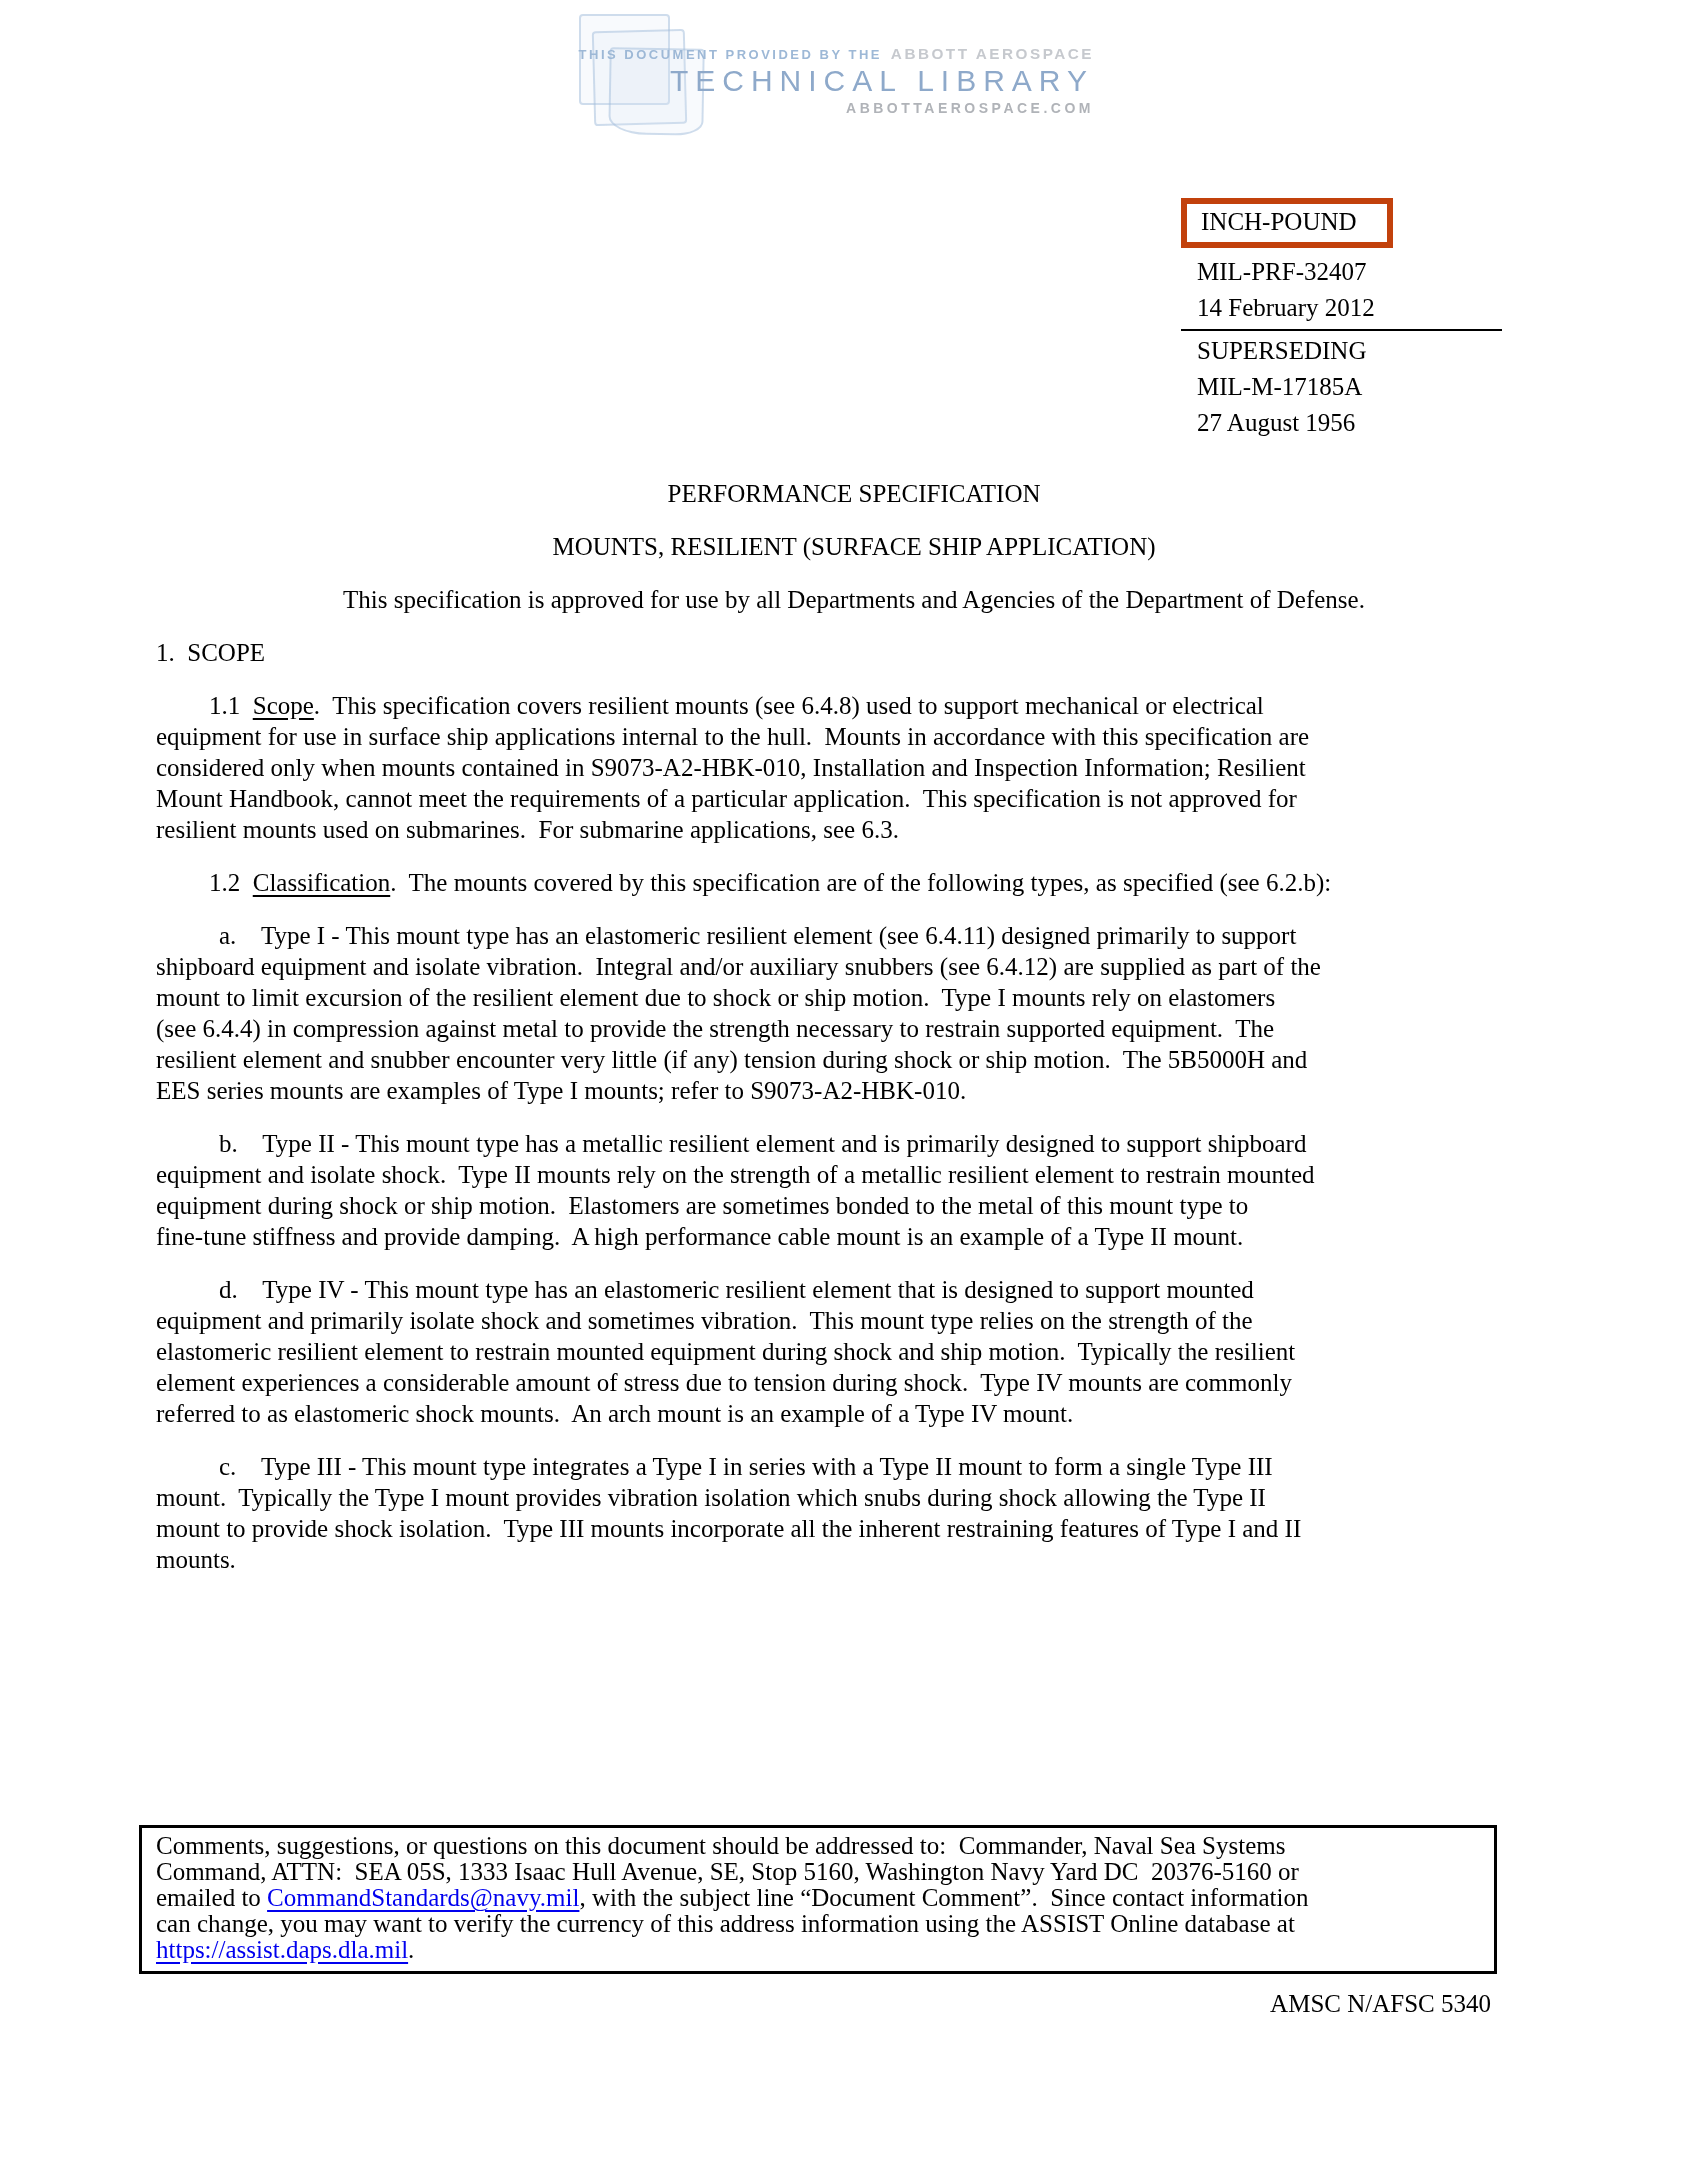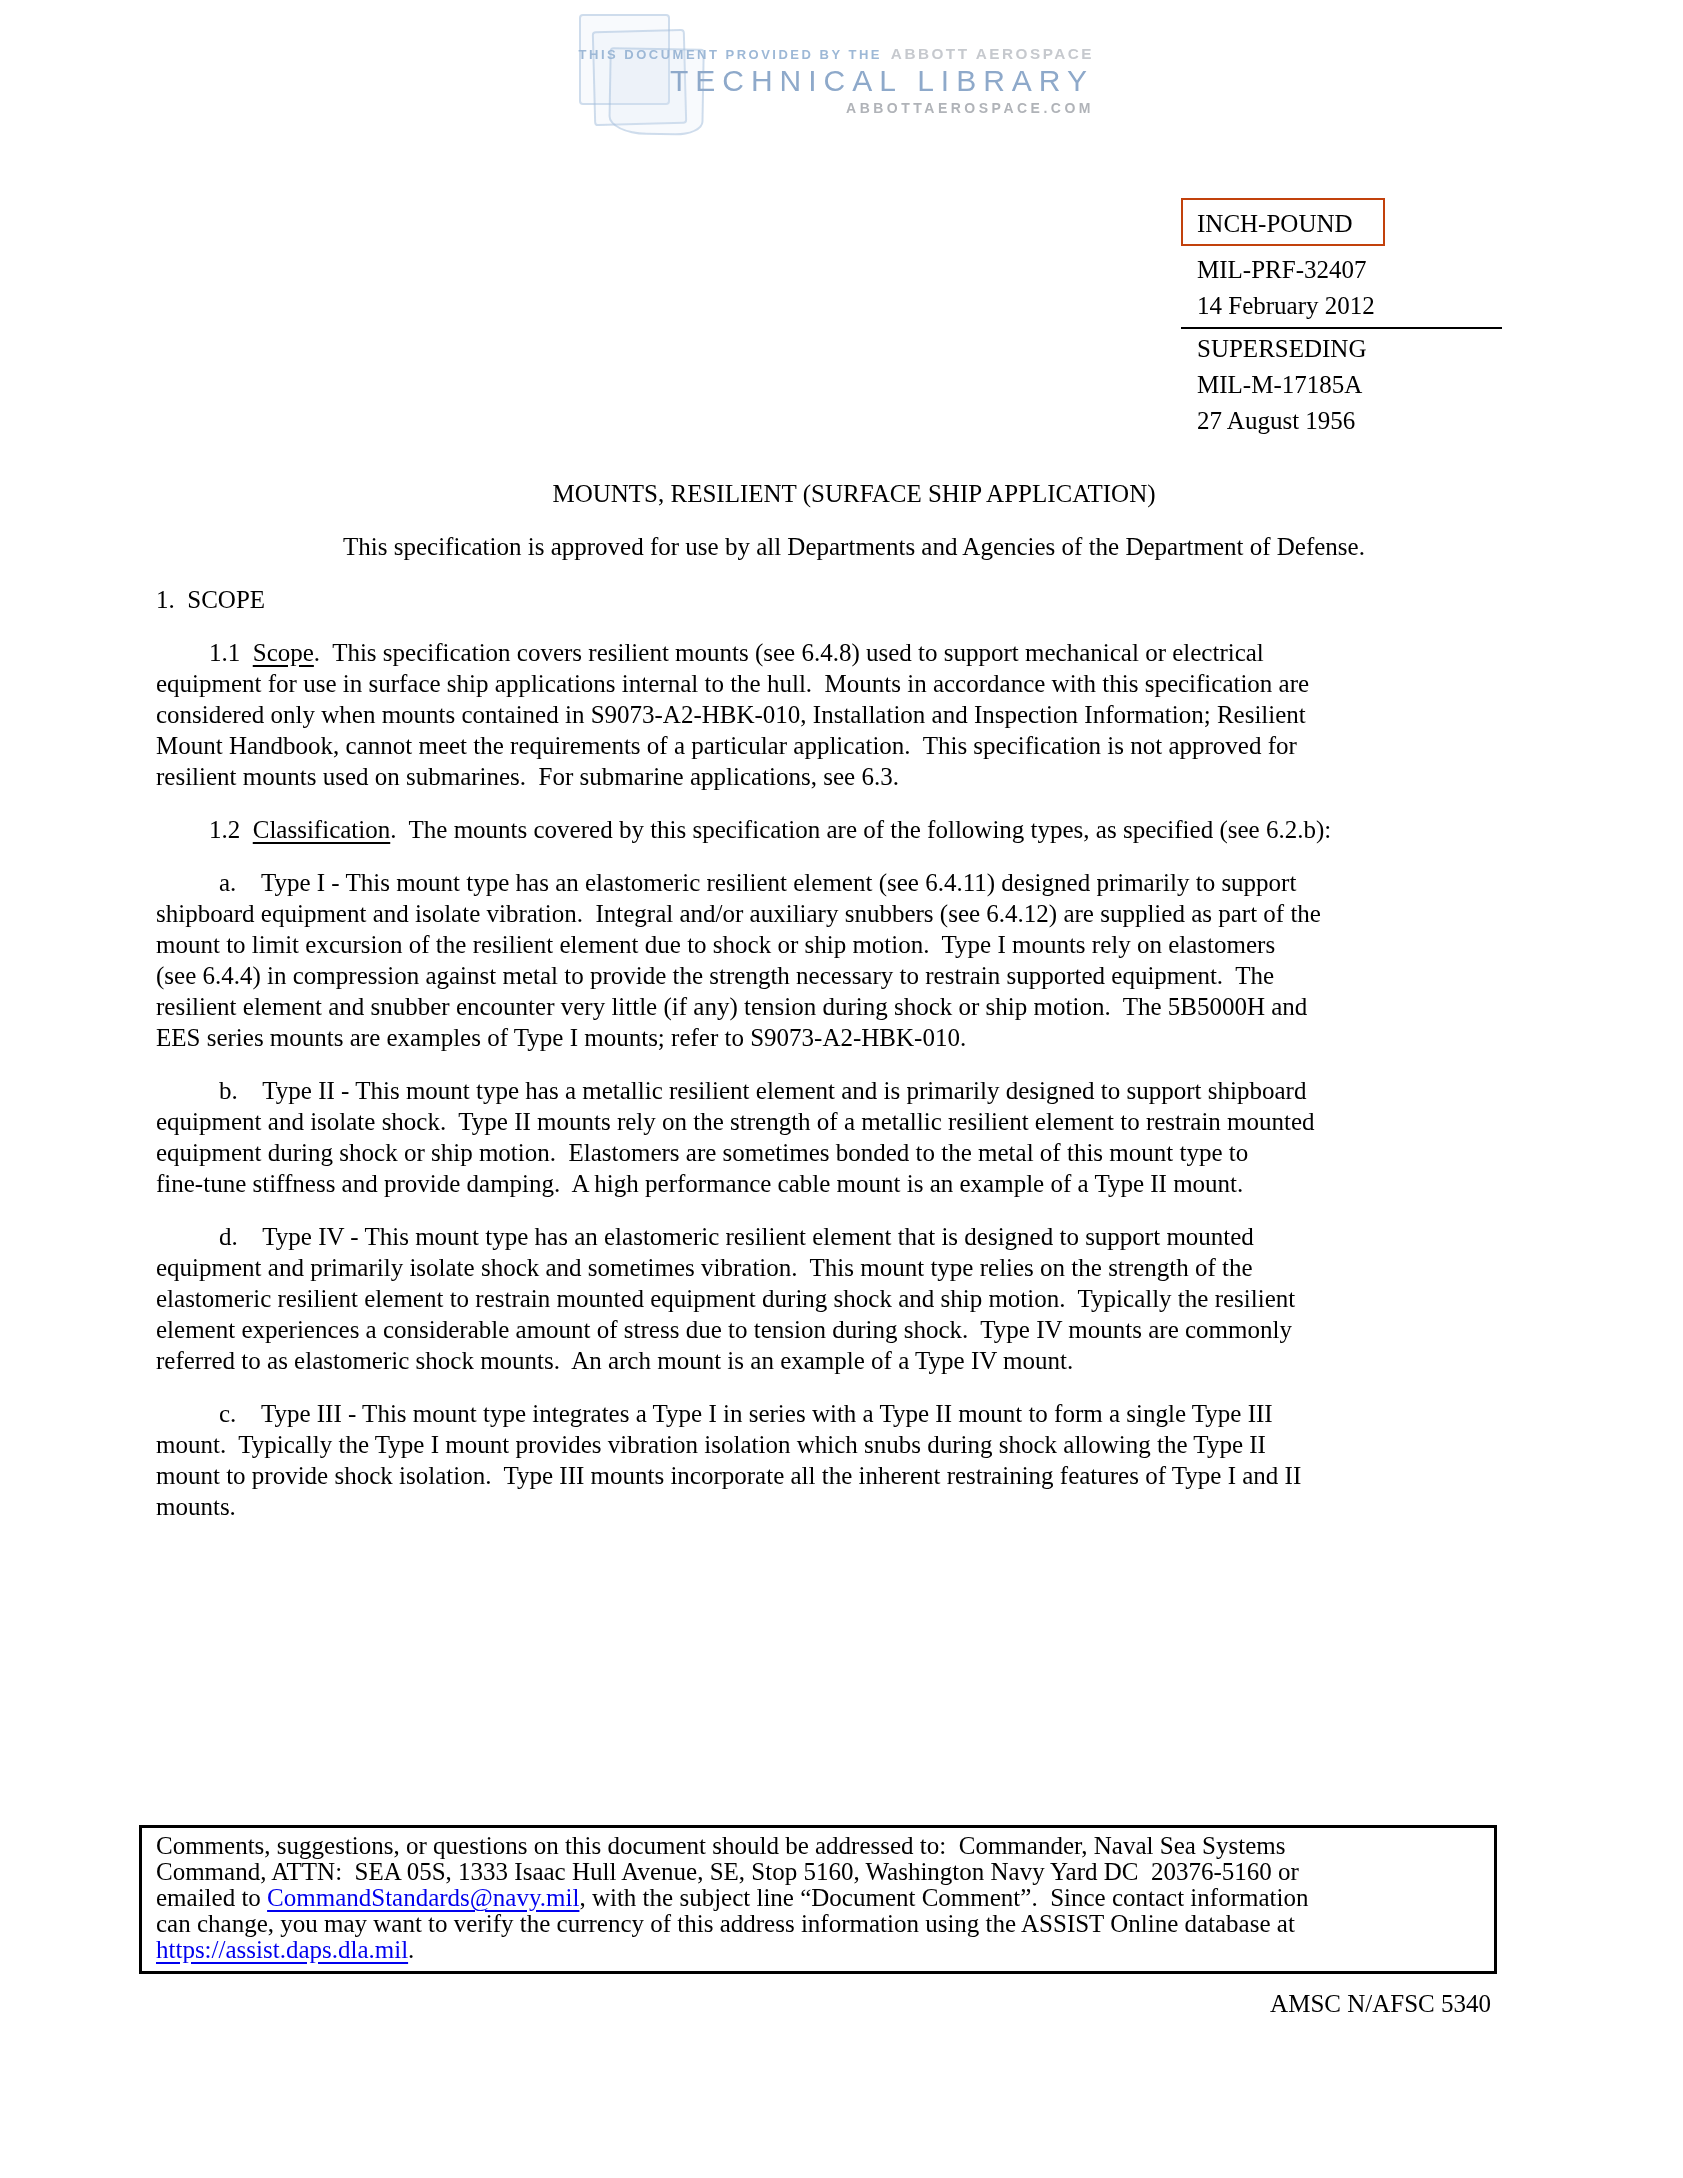--- a/index.html
+++ b/index.html
@@ -47,22 +47,22 @@
   .logo-icon .pg3{left:30px;top:34px;width:91px;height:83px;transform:rotate(1deg);
     border-bottom-left-radius:40% 18px;border-bottom-right-radius:30% 14px;}
 
   
   .doc-block{
     position:absolute;left:1181px;top:198px;width:321px;
     font-size:25px;line-height:36px;
   }
   .inch-pound-box{
     display:block;width:174px;
-    border:2px solid #c2410c;
-    padding:6px 12px 2px 14px;
+    border:6px solid #c2410c;
+    padding:0 12px 2px 14px;
     margin-bottom:6px;
   }
   .doc-block .dline{padding-left:16px;white-space:nowrap;}
   .doc-rule{border:0;border-top:2px solid #000;margin:3px 0 2px 0;}
 
   
   .content{
     position:absolute;left:156px;top:478px;width:1396px;
     font-size:25px;line-height:31px;
   }
@@ -112,20 +112,21 @@
     <span class="inch-pound-box">INCH-POUND</span>
     <div class="dline">MIL-PRF-32407</div>
     <div class="dline">14 February 2012</div>
     <hr class="doc-rule">
     <div class="dline">SUPERSEDING</div>
     <div class="dline">MIL-M-17185A</div>
     <div class="dline">27 August 1956</div>
   </div>
 
   <div class="content">
+    <div class="centered">PERFORMANCE SPECIFICATION</div>
     <div class="centered">MOUNTS, RESILIENT (SURFACE SHIP APPLICATION)</div>
     <div class="centered">This specification is approved for use by all Departments and Agencies of the Department of Defense.</div>
     <div class="para">1.  SCOPE</div>
     <div class="para indent-num"><span>1.1  </span><span class="ulabel">Scope</span><span>.  This specification covers resilient mounts (see 6.4.8) used to support mechanical or electrical
 equipment for use in surface ship applications internal to the hull.  Mounts in accordance with this specification are
 considered only when mounts contained in S9073-A2-HBK-010, Installation and Inspection Information; Resilient
 Mount Handbook, cannot meet the requirements of a particular application.  This specification is not approved for
 resilient mounts used on submarines.  For submarine applications, see 6.3.</span></div>
     <div class="para indent-num"><span>1.2  </span><span class="ulabel">Classification</span><span>.  The mounts covered by this specification are of the following types, as specified (see 6.2.b):</span></div>
     <div class="para indent-item">a.    Type I - This mount type has an elastomeric resilient element (see 6.4.11) designed primarily to support

